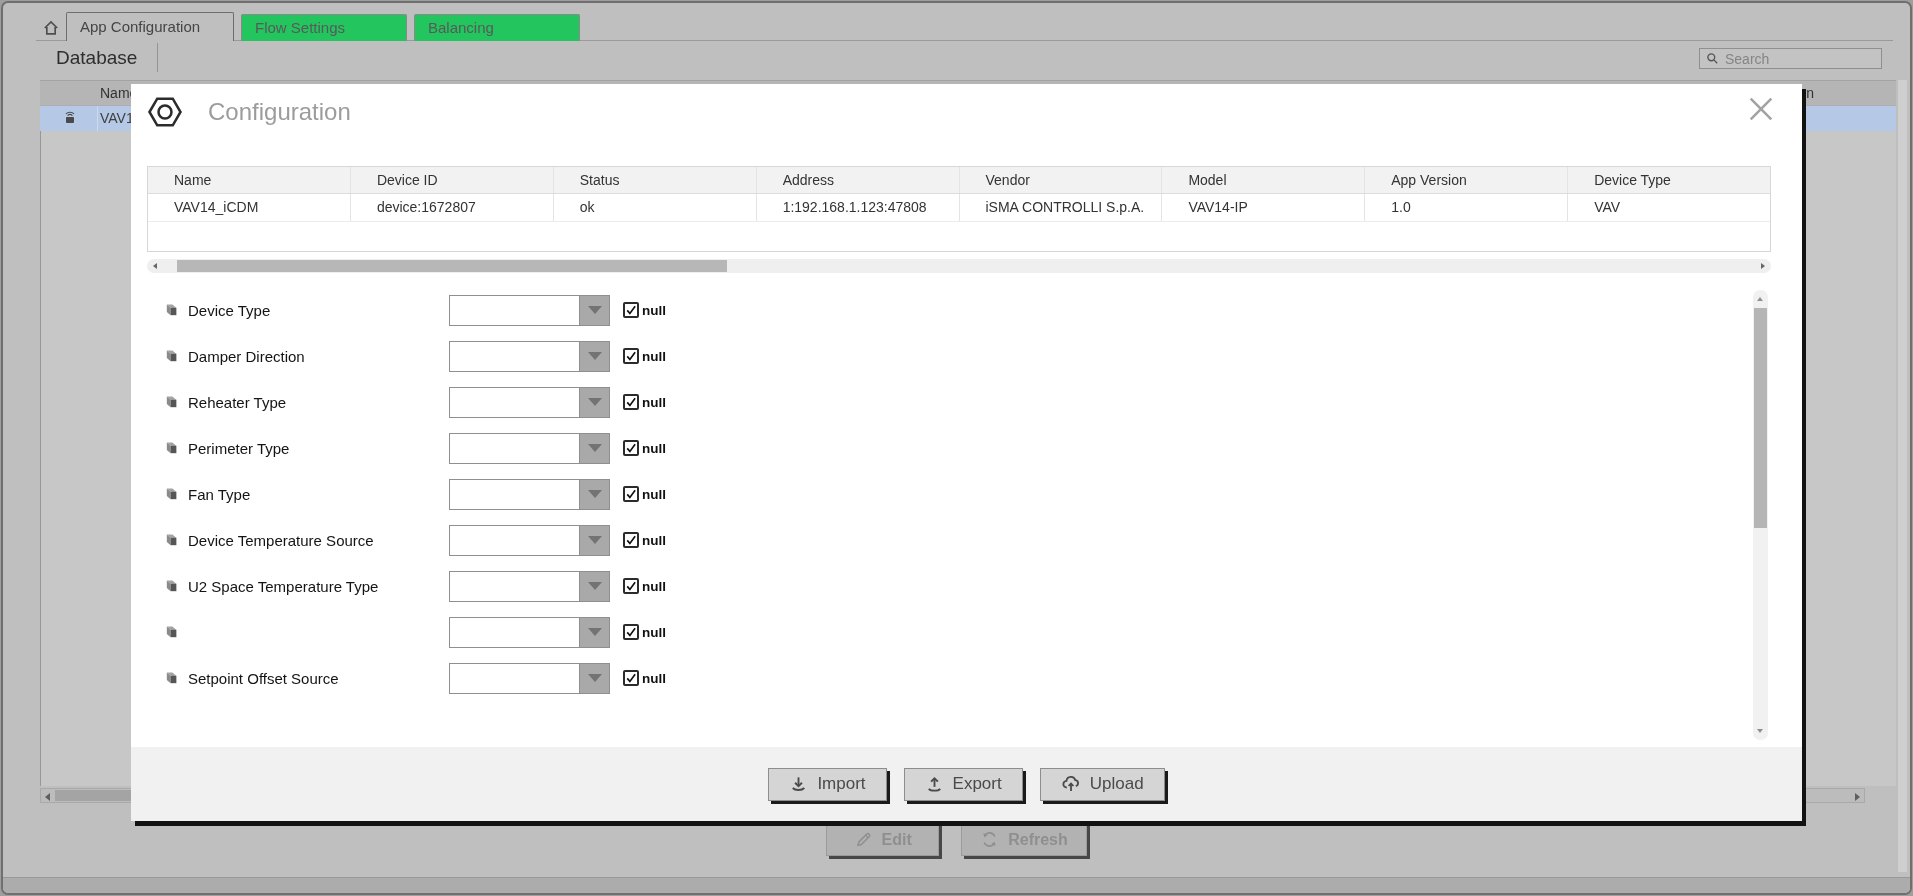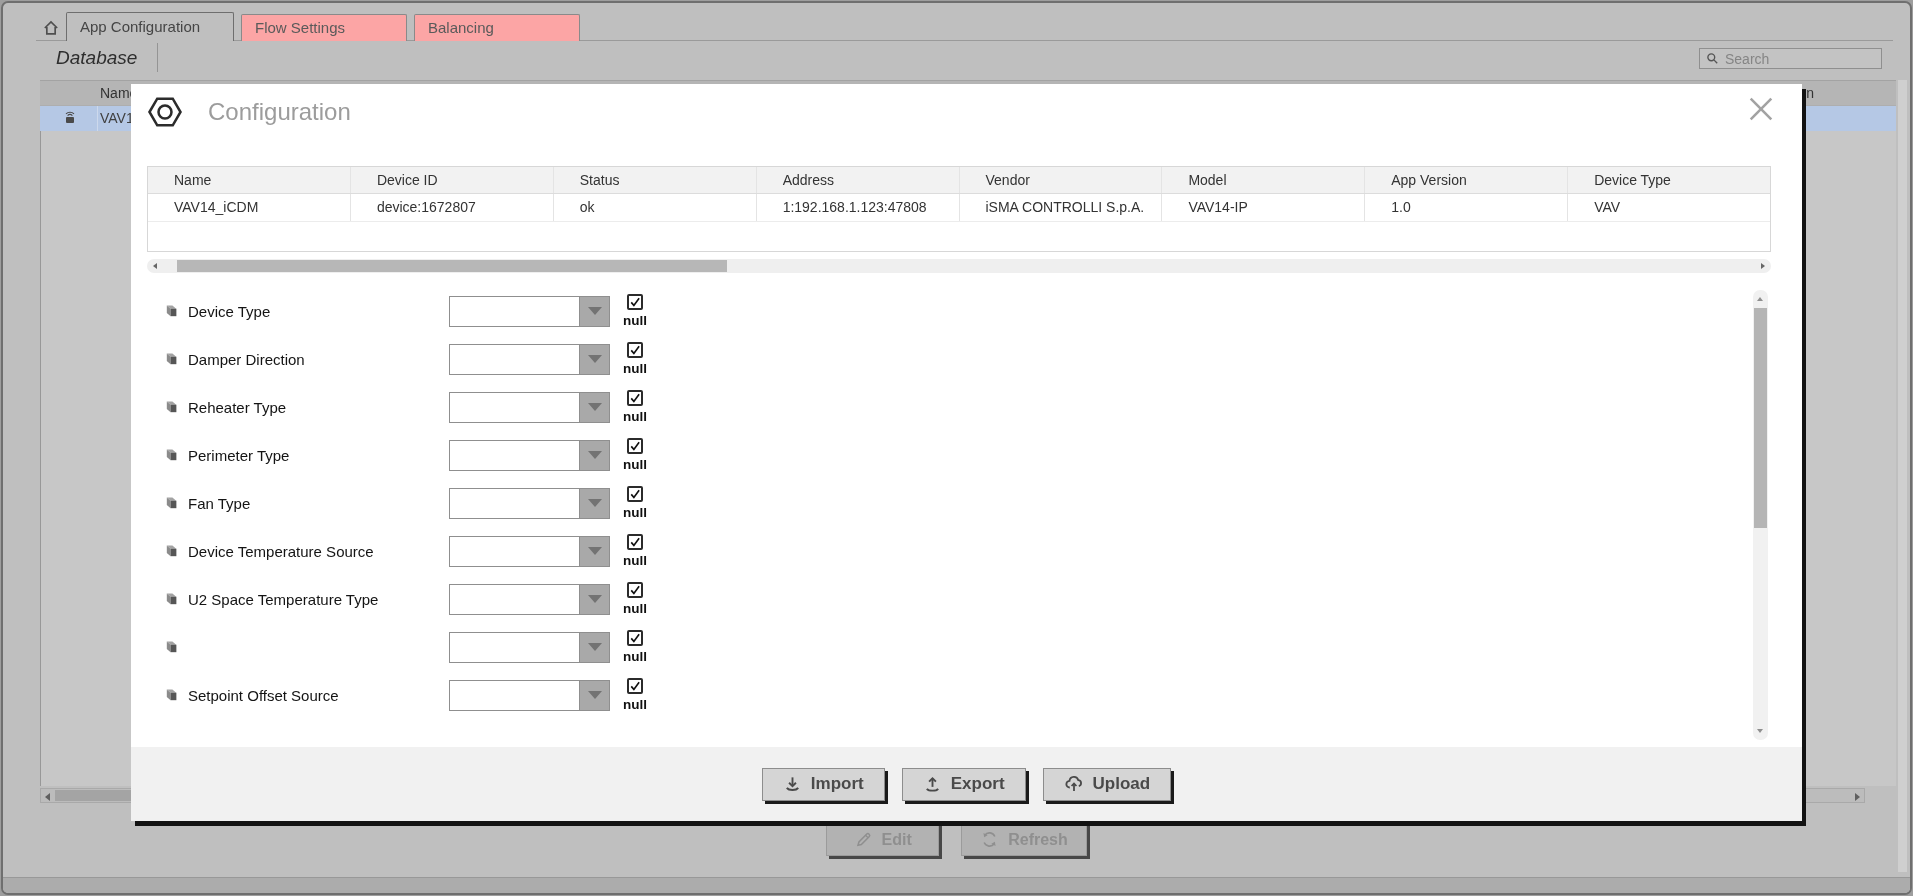--- a/index.html
+++ b/index.html
@@ -12,26 +12,26 @@
   .bottom-bar { position:absolute; left:3px; right:3px; bottom:3px; height:16px;
                 background:#acacac; border-top:1px solid #989898;
                 border-radius:0 0 5px 5px; }
 
   
   .home-btn { position:absolute; left:41px; top:17px; width:20px; height:22px;
               display:flex; align-items:center; justify-content:center; }
   .tabline { position:absolute; top:40px; left:36px; right:20px; height:1px; background:#9a9a9a; z-index:1; }
   .tabbar { position:absolute; left:66px; top:12px; height:29px; display:flex; align-items:flex-end; gap:7px; z-index:2; }
   .tab { width:166px; height:27px; line-height:26px; padding-left:13px; font-size:15px;
-         color:#5a5a5a; background:#fca5a5; border:1px solid #8a8a8a; border-bottom:none;
+         color:#5a5a5a; background:#22c55e; border:1px solid #8a8a8a; border-bottom:none;
          border-radius:2px 2px 0 0; white-space:nowrap; overflow:hidden; }
   .tab.active { background:#bfbfbf; color:#454545; border-color:#6e6e6e; height:29px; line-height:28px; width:168px; }
 
   .subtab { position:absolute; left:40px; top:43px; height:29px; display:flex; align-items:center;
-            padding:0 20px 0 16px; border-right:1px solid #949494;font-style:italic; }
+            padding:0 20px 0 16px; border-right:1px solid #949494; }
   .subtab span { font-size:19px; color:#2e2e2e; }
 
   .search { position:absolute; top:48px; right:31px; width:183px; height:21px;
             border:1px solid #8f8f8f; display:flex; align-items:center; padding:7px 6px; gap:6px;
             background:#c3c3c3; }
   .search input { flex:1; min-width:0; border:none; outline:none; background:transparent;
                   font-family:"Liberation Sans",sans-serif; font-size:14px; color:#4e4e4e; }
   .search input::placeholder { color:#858585; }
 
   
@@ -88,37 +88,37 @@
   
   .m-form { position:absolute; left:16px; right:16px; top:204px; bottom:76px; overflow:hidden; padding-top:6px; }
   .f-row { display:flex; align-items:center; margin-bottom:14px; min-height:32px; }
   .f-label { width:302px; flex:0 0 302px; display:flex; align-items:center; gap:9px; padding-left:17px; }
   .f-text { font-size:15px; color:#141414; max-width:197px; line-height:19px; }
   .combo { width:161px; height:31px; border:1px solid #8f8f8f; background:#fff; display:flex; flex:0 0 161px; }
   .combo input { flex:1; min-width:0; border:none; outline:none; font-family:"Liberation Sans",sans-serif; font-size:14px; padding:0 6px; }
   .combo-btn { width:30px; flex:0 0 30px; background:#a9a9a9; border-left:1px solid #8f8f8f;
                display:flex; align-items:center; justify-content:center; }
   .chev { width:0; height:0; border-left:7px solid transparent; border-right:7px solid transparent; border-top:8px solid #737373; }
-  .nullbox { margin-left:13px; display:flex; align-items:center; gap:3px;flex-direction:column; }
+  .nullbox { margin-left:13px; display:flex; align-items:center; gap:3px; }
   .cb { width:16px; height:16px; border:2px solid #2b2b2b; border-radius:2px; background:#fff;
         display:flex; align-items:center; justify-content:center; }
   .cb-label { font-size:13.5px; font-weight:bold; color:#111; }
 
   
   .m-vscroll { position:absolute; right:34px; top:206px; width:15px; height:450px; background:#f1f1f1; border-radius:7px; }
   .m-vscroll .thumb { position:absolute; top:18px; left:1px; right:1px; height:220px; background:#b5b5b5; }
   .m-vscroll .arrow-u { left:4px; top:7px; border-left:3.5px solid transparent; border-right:3.5px solid transparent; border-bottom:4.5px solid #8f8f8f; }
   .m-vscroll .arrow-d { left:4px; bottom:7px; border-left:3.5px solid transparent; border-right:3.5px solid transparent; border-top:4.5px solid #8f8f8f; }
 
   
   .m-footer { position:absolute; left:0; right:0; bottom:0; height:74px; background:#f1f1f1;
               display:flex; align-items:center; justify-content:center; gap:17px; }
   .m-btn { height:33px; padding:0 20px; background:#d5d5d5; border:1px solid #8d8d8d;
            box-shadow:3px 3px 0 #1a1a1a; display:flex; align-items:center; gap:9px;
-           font-size:17px; font-weight:bold; color:#4a4a4a; cursor:pointer; }
+           font-size:17px; font-weight:normal; color:#4a4a4a; cursor:pointer; }
 </style>
 </head>
 <body>
 
 <div class="window"></div>
 
 <div class="home-btn">
   <svg width="18" height="18" viewBox="0 0 16 16">
     <path d="M2.5 8 L8 2.6 L13.5 8" fill="none" stroke="#4f4f4f" stroke-width="1.5"></path>
     <path d="M4.3 7 V13.3 H11.7 V7" fill="none" stroke="#4f4f4f" stroke-width="1.5"></path>

